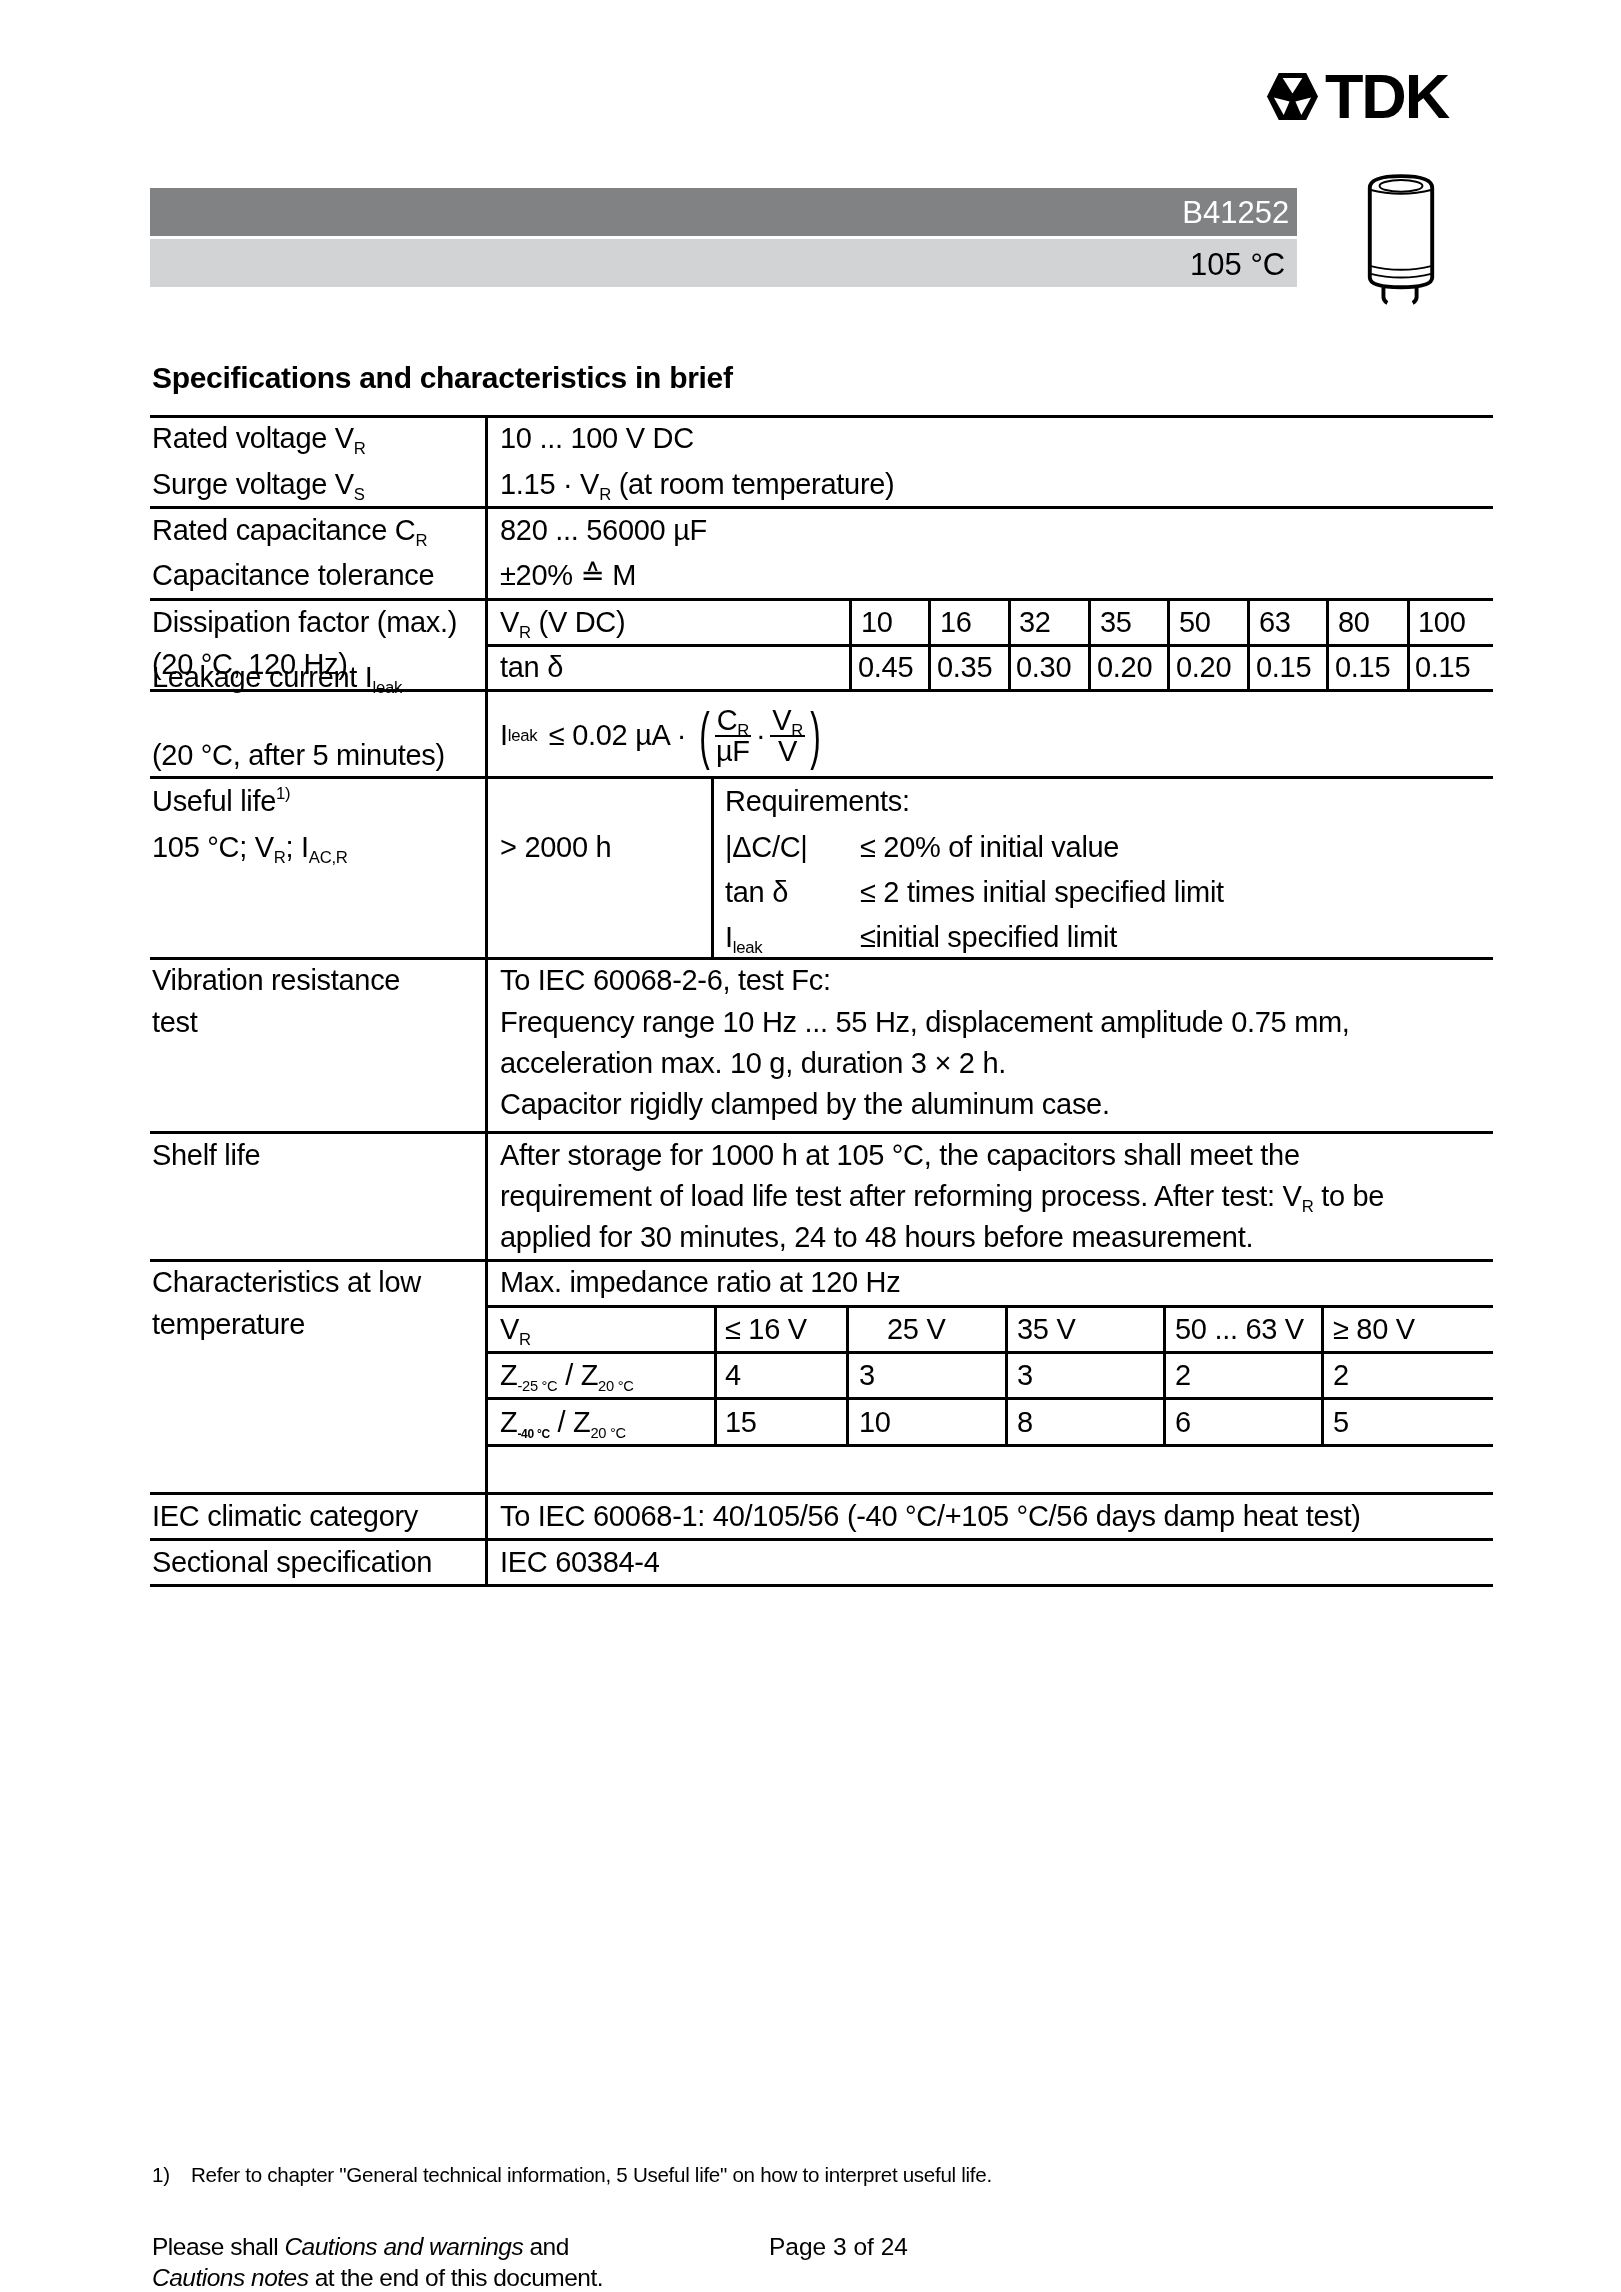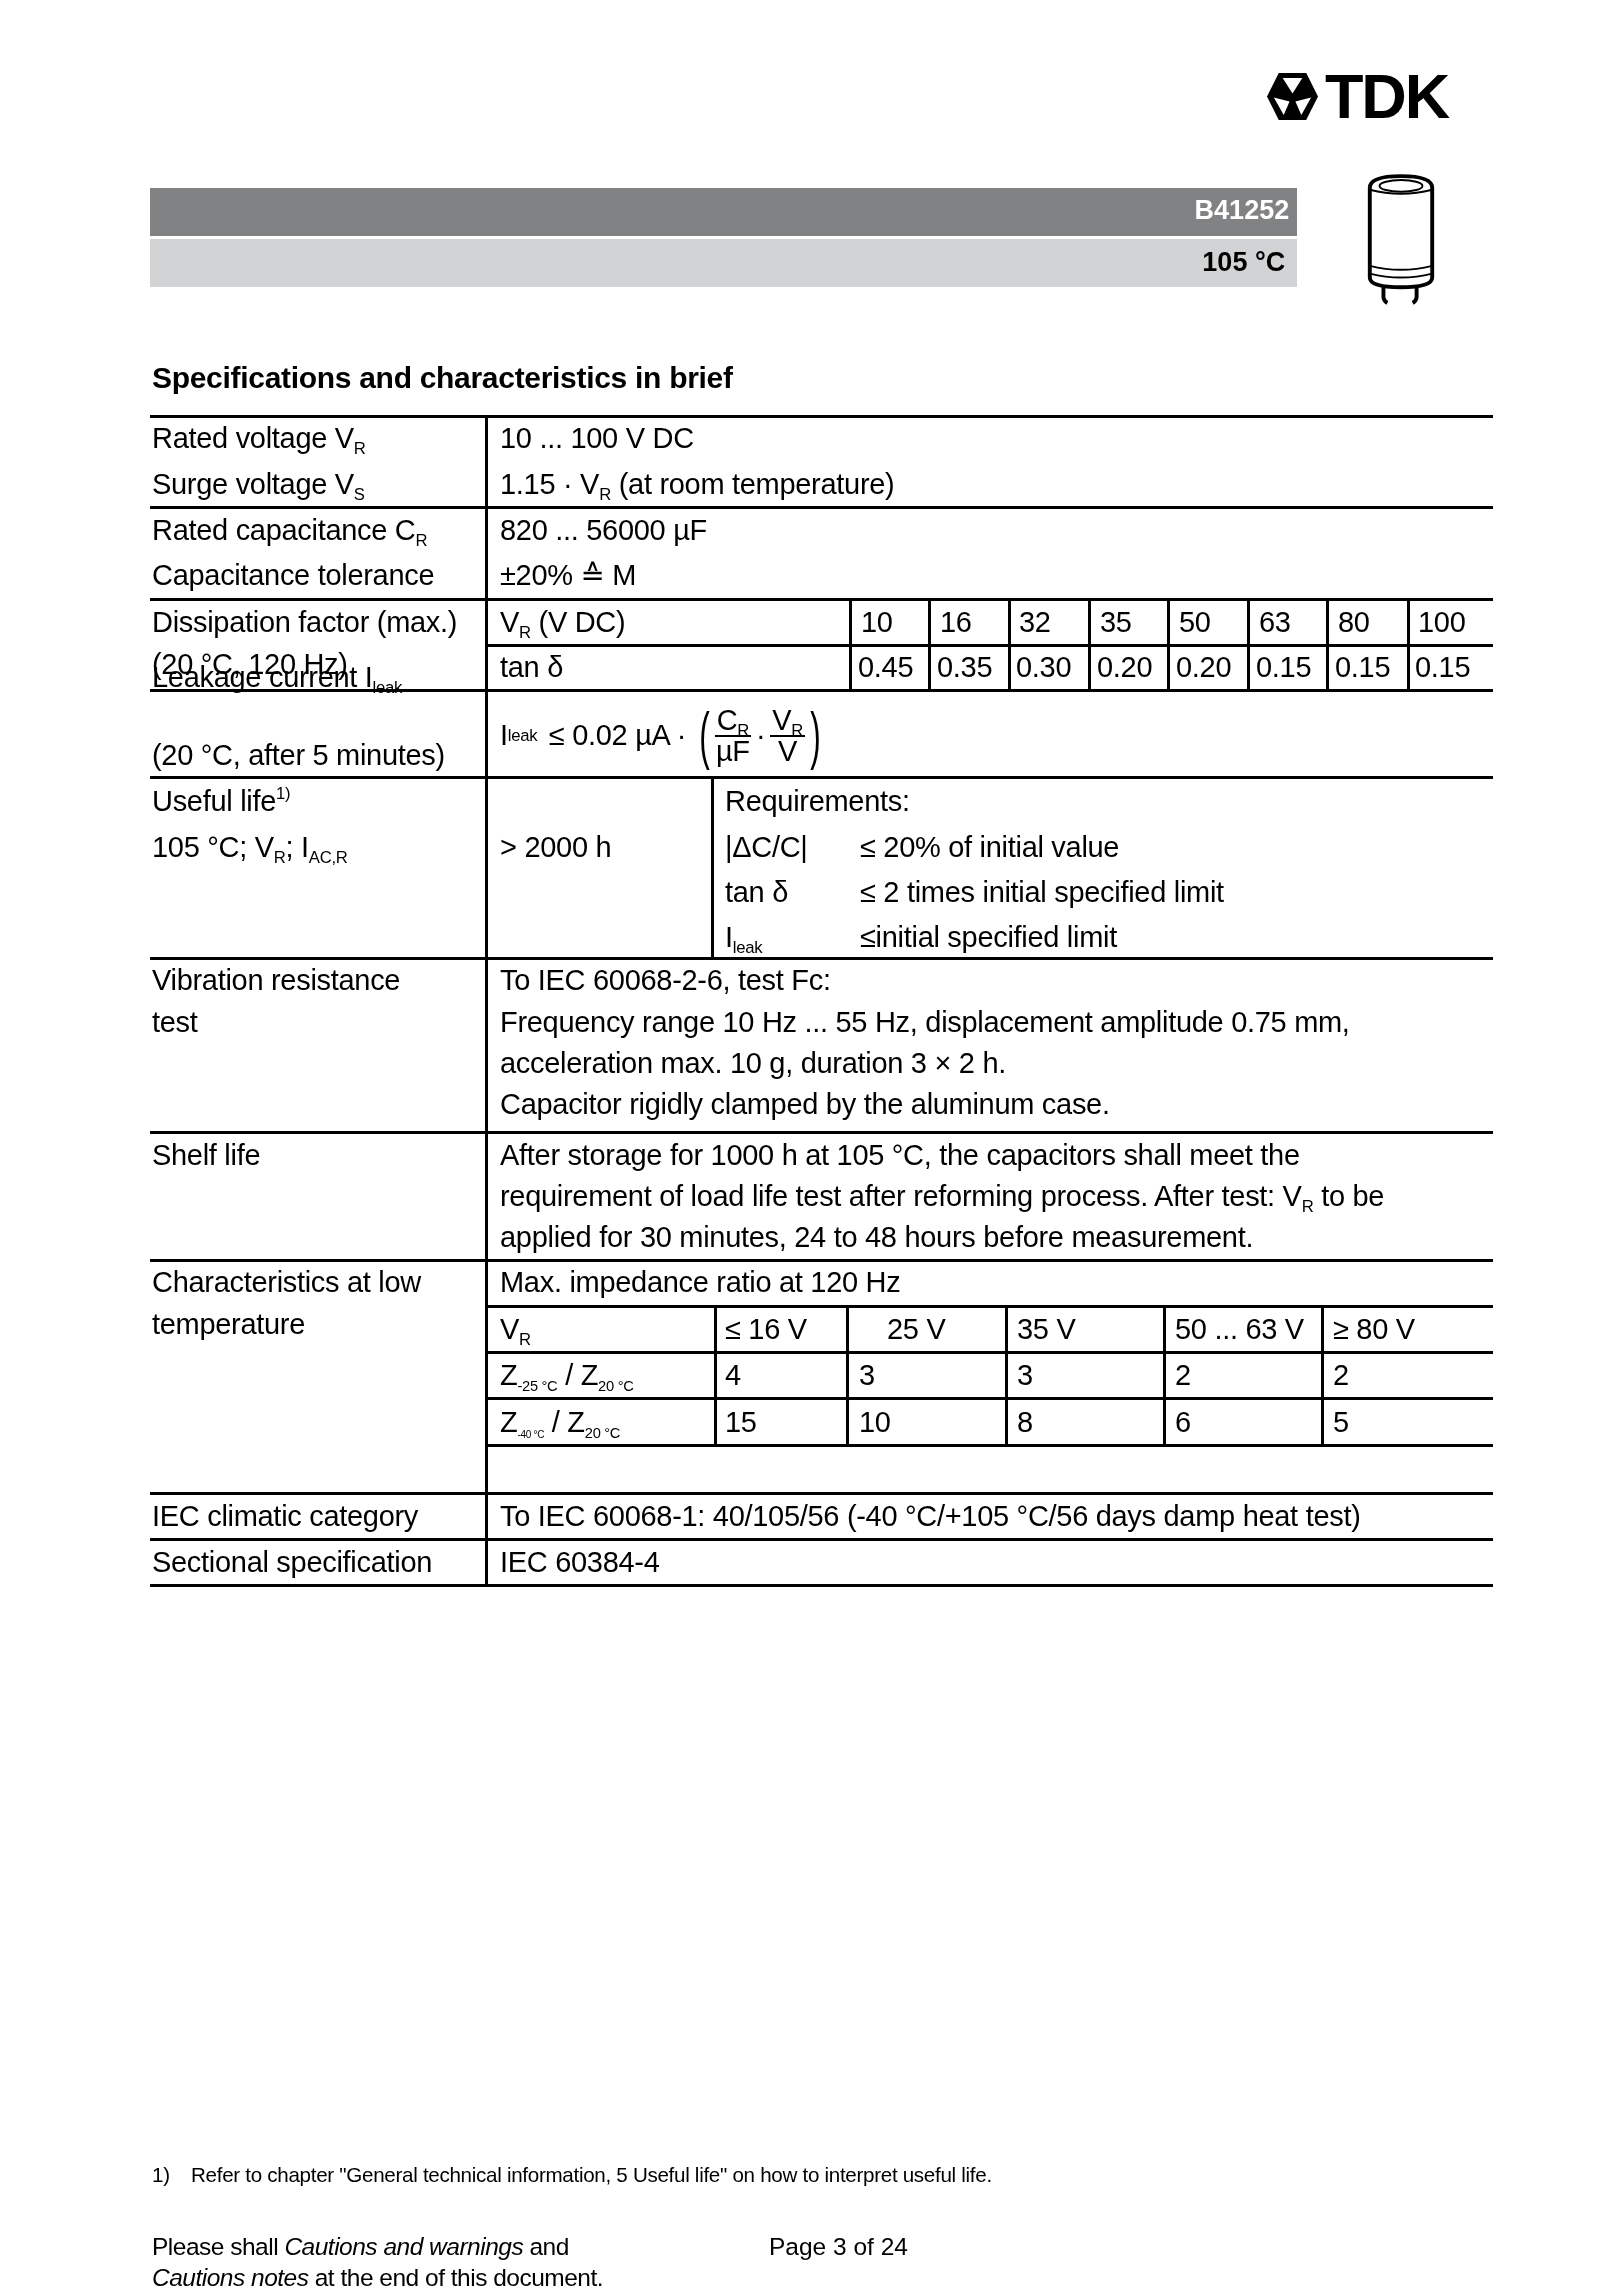--- a/index.html
+++ b/index.html
@@ -6,21 +6,21 @@
   body{width:1621px;height:2293px;position:relative;overflow:hidden;
        font-family:"Liberation Sans",sans-serif;color:#000;}
   .abs{position:absolute;}
   .t{font-size:29px;line-height:33px;white-space:nowrap;letter-spacing:-0.3px;}
   .hl{position:absolute;background:#000;height:2.9px;}
   .vl{position:absolute;background:#000;width:2.9px;}
   sub{font-size:16.7px;vertical-align:-5.9px;line-height:0;}
   sup{font-size:16.7px;vertical-align:11.8px;line-height:0;}
   .bar1{left:150px;top:188px;width:1147px;height:48px;background:#808284;}
   .bar2{left:150px;top:239px;width:1147px;height:48px;background:#d1d3d4;}
-  .barTxt{font-weight:bold;font-size:27px;right:324px;position:absolute;}
+  .barTxt{font-weight:normal;font-size:31px;right:324px;position:absolute;}
   .frac{display:inline-flex;flex-direction:column;align-items:center;vertical-align:middle;line-height:29px;}
   .frac .num{border-bottom:2px solid #000;padding:0 2px;}
 </style>
 </head>
 <body>
 
 <div class="abs" style="left:1266px;top:69px;width:235px;height:54px;display:flex;align-items:center;">
   <svg width="53" height="49" viewBox="0 0 54 50">
     <polygon points="13,1 41,1 53,25 41,49 13,49 1,25" fill="#000"></polygon>
     <polygon points="17,6 37,6 27,22" fill="#fff"></polygon>
@@ -168,21 +168,21 @@
 <div class="abs t" style="left:1175px;top:1313px;">50 ... 63 V</div>
 <div class="abs t" style="left:1333px;top:1313px;">≥ 80 V</div>
 
 <div class="abs t" style="left:500px;top:1359px;"><span>Z</span><sub style="font-size:14.7px;">-25 °C</sub><span> / Z</span><sub style="font-size:14.7px;">20 °C</sub></div>
 <div class="abs t" style="left:725px;top:1359px;">4</div>
 <div class="abs t" style="left:859px;top:1359px;">3</div>
 <div class="abs t" style="left:1017px;top:1359px;">3</div>
 <div class="abs t" style="left:1175px;top:1359px;">2</div>
 <div class="abs t" style="left:1333px;top:1359px;">2</div>
 
-<div class="abs t" style="left:500px;top:1406px;"><span>Z</span><sub style="font-size:10px;">-40 °C</sub><span> / Z</span><sub style="font-size:14.7px;">20 °C</sub></div>
+<div class="abs t" style="left:500px;top:1406px;"><span>Z</span><sub style="font-size:12px;font-weight:bold;">-40 °C</sub><span> / Z</span><sub style="font-size:14.7px;">20 °C</sub></div>
 <div class="abs t" style="left:725px;top:1406px;">15</div>
 <div class="abs t" style="left:859px;top:1406px;">10</div>
 <div class="abs t" style="left:1017px;top:1406px;">8</div>
 <div class="abs t" style="left:1175px;top:1406px;">6</div>
 <div class="abs t" style="left:1333px;top:1406px;">5</div>
 
 <div class="abs t" style="left:152px;top:1500px;">IEC climatic category</div>
 <div class="abs t" style="left:500px;top:1500px;">To IEC 60068-1: 40/105/56 (-40 °C/+105 °C/56 days damp heat test)</div>
 <div class="abs t" style="left:152px;top:1546px;">Sectional specification</div>
 <div class="abs t" style="left:500px;top:1546px;">IEC 60384-4</div>

